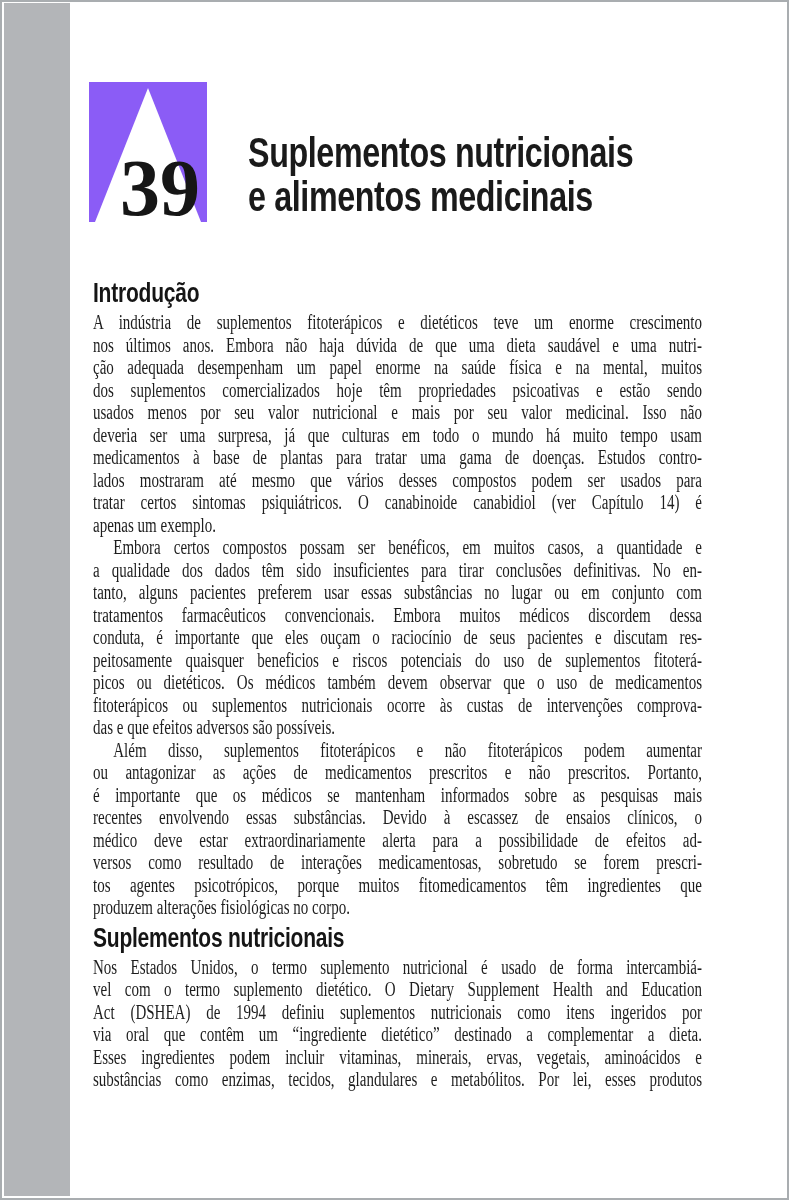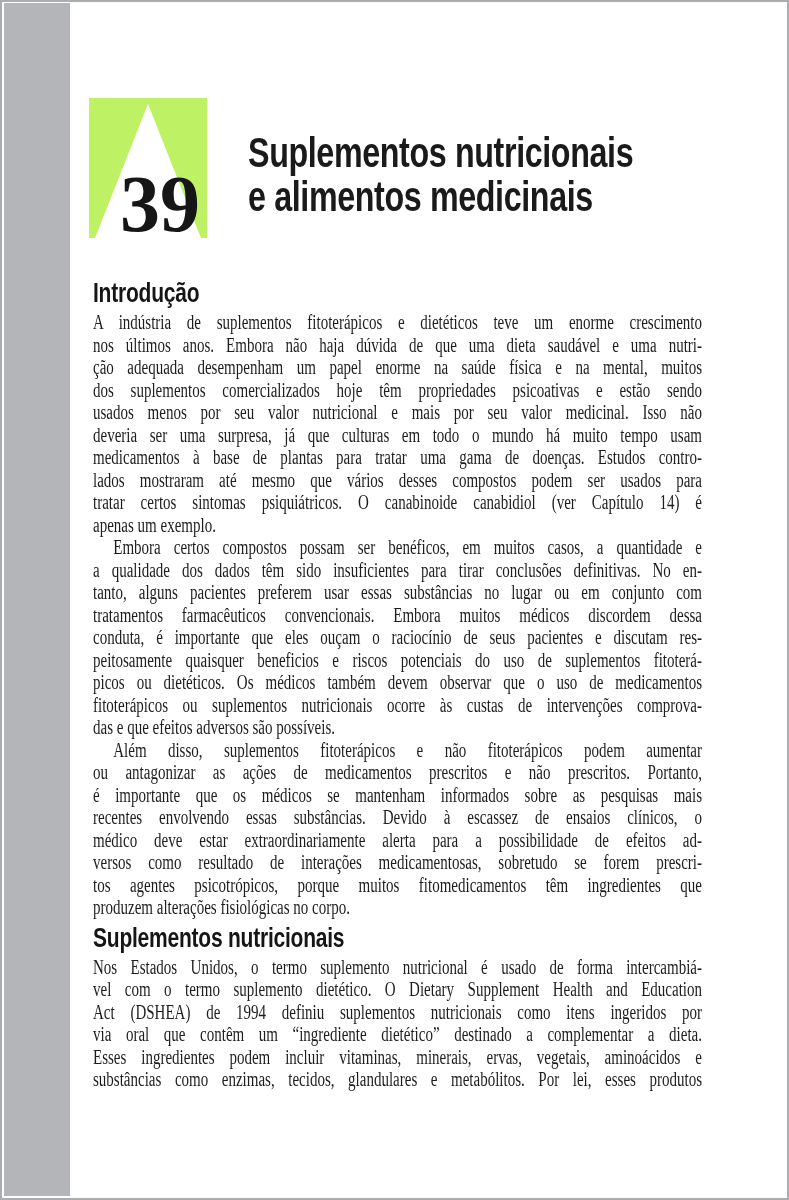--- a/index.html
+++ b/index.html
@@ -25,24 +25,24 @@
     position: absolute;
     left: 4px;
     top: 3px;
     width: 66px;
     height: 1193px;
     background: #b3b5b8;
   }
   .chapter-badge {
     position: absolute;
     left: 89px;
-    top: 98px;
+    top: 82px;
     width: 118px;
     height: 140px;
-    background: #bef264;
+    background: #8b5cf6;
   }
   .chapter-triangle {
     position: absolute;
     left: 50%;
     bottom: 0;
     transform: translateX(-50%);
     width: 0;
     height: 0;
     border-left: 53px solid transparent;
     border-right: 53px solid transparent;

